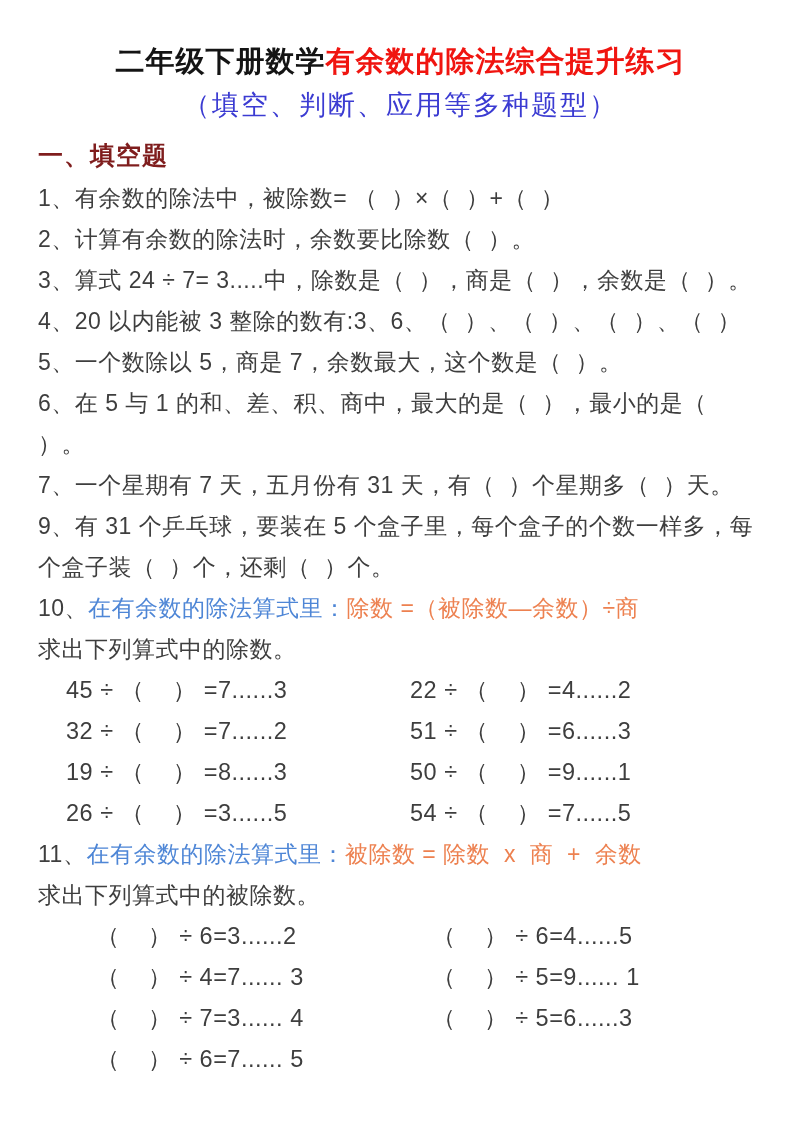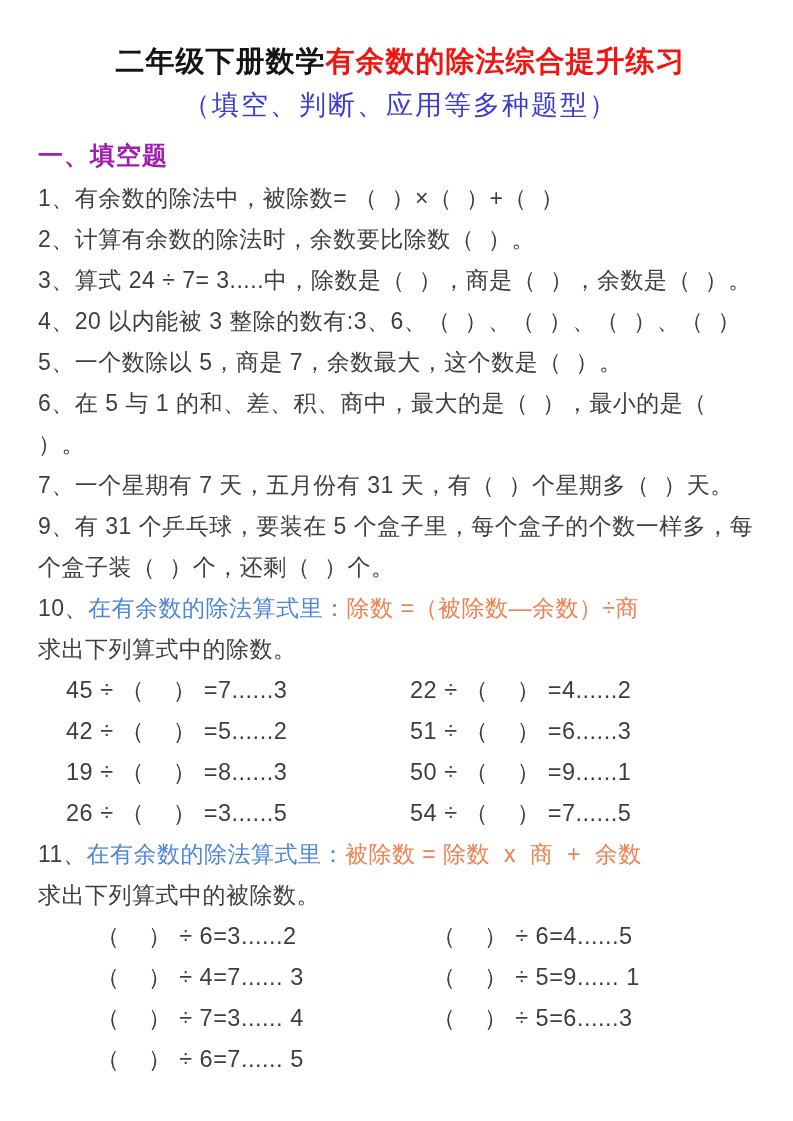--- a/index.html
+++ b/index.html
@@ -28,21 +28,21 @@
     letter-spacing: 2px;
     color: #3b3bd2;
     line-height: 30px;
     margin-top: 8px;
   }
 
   .section {
     margin: 18px 0 6px 0;
     font-size: 25px;
     font-weight: bold;
-    color: #a21caf;
+    color: #7f1d1d;
     line-height: 34px;
     letter-spacing: 1px;
   }
 
   .q {
     margin: 0;
     font-size: 23px;
     line-height: 41px;
     letter-spacing: 0.5px;
     white-space: pre-wrap;
@@ -86,21 +86,21 @@
 
   <p class="q"><span class="num">10、</span><span class="blue">在有余数的除法算式里：</span><span class="orange">除数 =（被除数—余数）÷商</span></p>
   <p class="q">求出下列算式中的除数。</p>
 
   <div class="eq-block">
     <div class="eq-row">
         <span class="eq-left">45 ÷ （    ） =7......3</span>
         <span class="eq-right">22 ÷ （    ） =4......2</span>
       </div>
     <div class="eq-row">
-        <span class="eq-left">42 ÷ （    ） =5......2</span>
+        <span class="eq-left">32 ÷ （    ） =7......2</span>
         <span class="eq-right">51 ÷ （    ） =6......3</span>
       </div>
     <div class="eq-row">
         <span class="eq-left">19 ÷ （    ） =8......3</span>
         <span class="eq-right">50 ÷ （    ） =9......1</span>
       </div>
     <div class="eq-row">
         <span class="eq-left">26 ÷ （    ） =3......5</span>
         <span class="eq-right">54 ÷ （    ） =7......5</span>
       </div>

